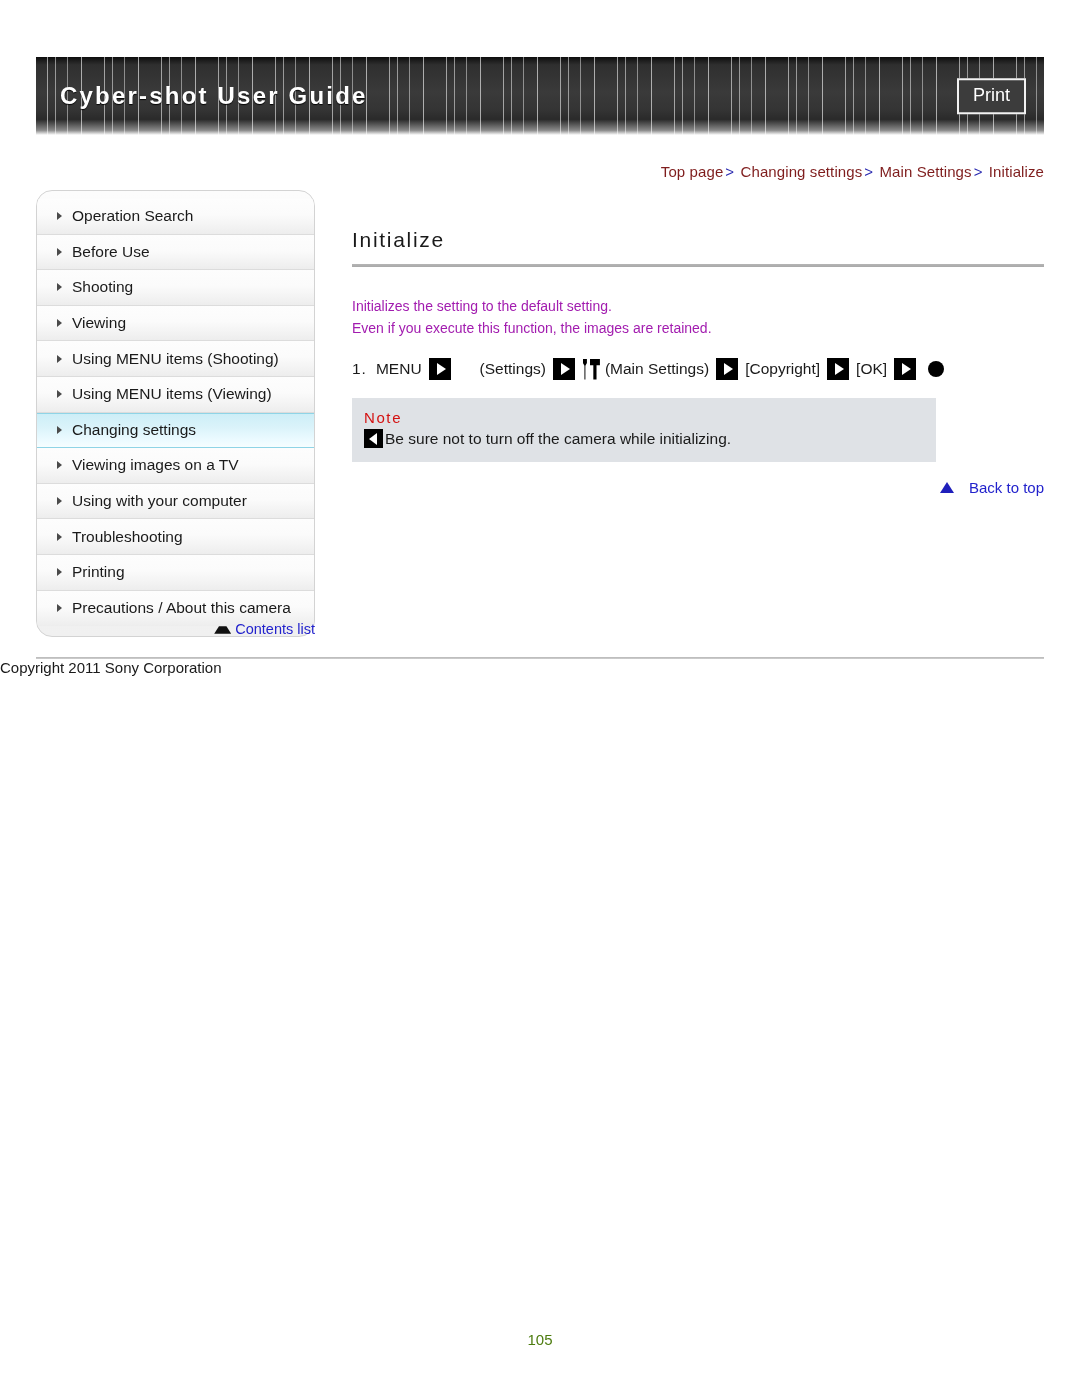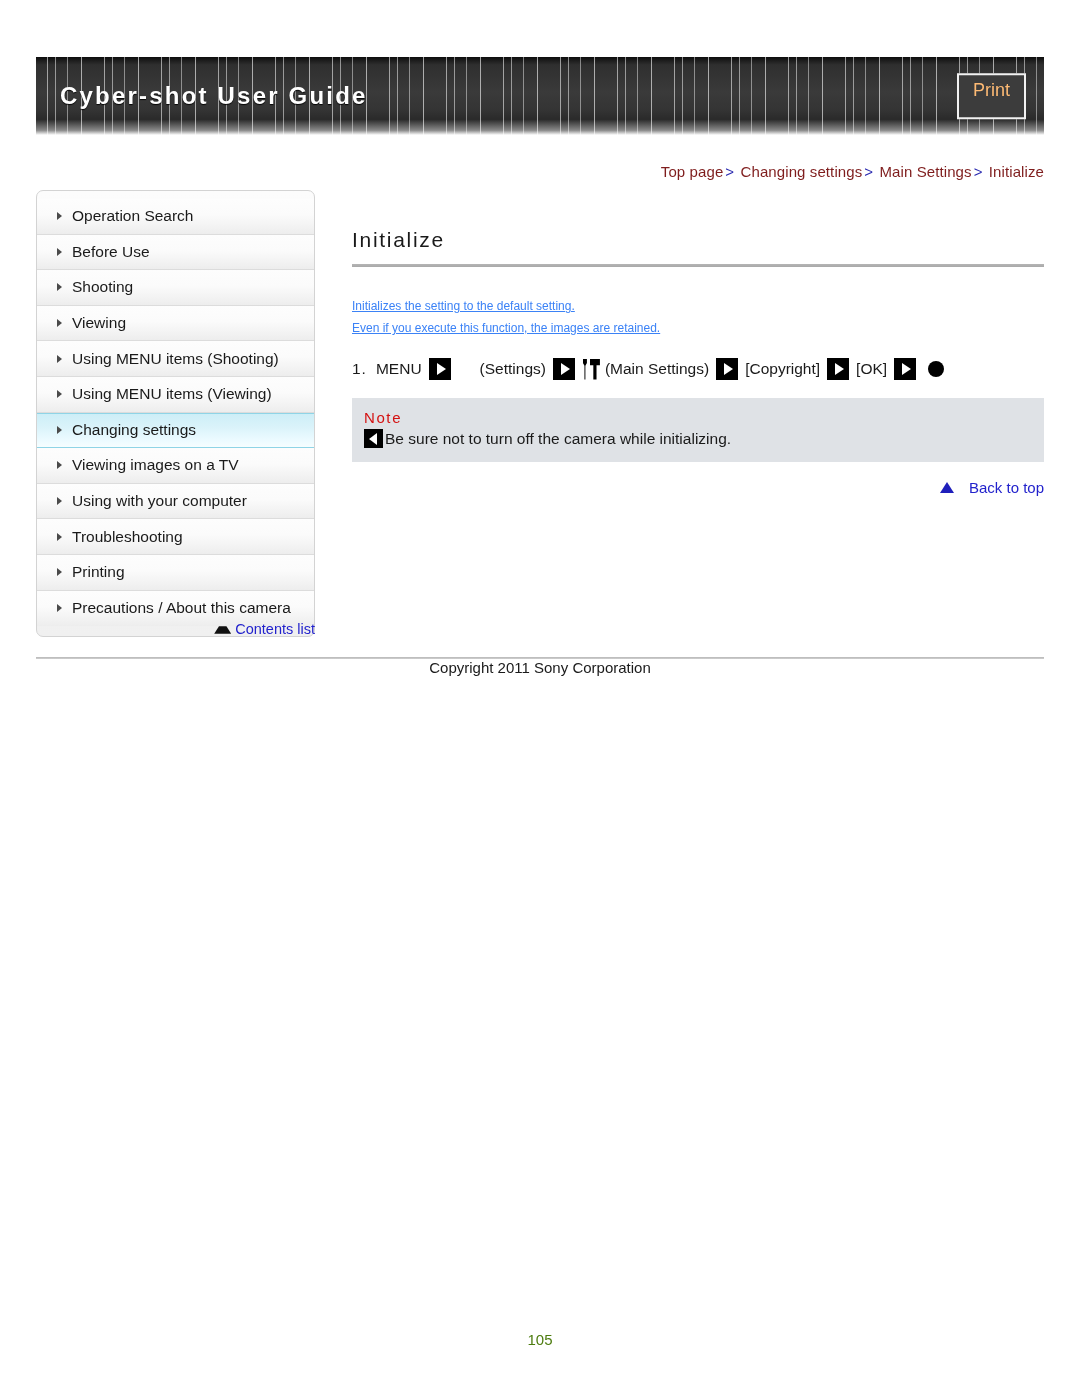--- a/index.html
+++ b/index.html
@@ -48,45 +48,45 @@
     font-size: 24px;
     font-weight: bold;
     letter-spacing: 2.2px;
     white-space: nowrap;
     text-shadow: 0 1px 1px rgba(0,0,0,0.9);
   }
   .print-btn {
     position: absolute; right: 18px; top: 50%;
     transform: translateY(-50%);
     min-width: 64px;
-    padding: 4px 14px 15px;
+    padding: 4px 14px 5px;
     border: 2px solid #f2f2f2;
     background: #3c3c3c;
-    color: #fdba74;
+    color: #ffffff;
     font-size: 18px;
     text-align: center;
     cursor: pointer;
     line-height: 1.25;
   }
 
   
   .breadcrumb {
     position: absolute; right: 36px; top: 163px;
     font-size: 15px; color: #2a2ab0;
     white-space: nowrap; letter-spacing: 0.1px;
   }
   .breadcrumb a { color: #7f1d1d; text-decoration: none; cursor: pointer; }
   .breadcrumb .sep { color: #2a2ab0; padding: 0 2px; }
 
   
   .sidebar {
     position: absolute; left: 36px; top: 190px;
     width: 279px;
     border: 1px solid #d3d3d3;
-    border-radius: 7px;
+    border-radius: 16px;
     background: linear-gradient(to bottom, #fcfcfc, #f0f0f0);
     padding: 8px 0 10px 0;
     overflow: hidden;
   }
   .nav-item {
     position: relative;
     height: 35.6px;
     display: flex; align-items: center;
     padding-left: 20px;
     font-size: 15.5px;
@@ -128,21 +128,21 @@
   .main { position: absolute; left: 352px; top: 228px; width: 692px; }
   .page-title {
     font-size: 21px; color: #1a1a1a; font-weight: normal;
     letter-spacing: 1.7px; margin: 0 0 12px 0;
   }
   .title-rule {
     height: 3px; width: 692px;
     background: linear-gradient(to bottom, #b5b5b5, #a9a9a9);
     margin-bottom: 28px;
   }
-  .body-line { font-size: 12px; color: #3b82f6; line-height: 22px; text-decoration: underline; }
+  .body-line { font-size: 14px; color: #a21caf; line-height: 22px; }
 
   
   .steps {
     margin-top: 19px;
     font-size: 15.5px; color: #1a1a1a;
     display: flex; align-items: center;
     flex-wrap: nowrap; white-space: nowrap;
   }
   .step-num { letter-spacing: 1px; margin-right: 7px; }
   .tok { margin: 0 2px; }
@@ -174,21 +174,21 @@
   }
   .dot-btn {
     display: inline-block; width: 16px; height: 16px;
     border-radius: 50%; background: #000;
     margin-left: 7px; flex: none;
   }
 
   
   .note-box {
     margin-top: 18px;
-    width: 692px;
+    width: 584px;
     background: #dfe2e6;
     padding: 11px 12px 14px 12px;
   }
   .note-title {
     color: #d41111; font-size: 15px; letter-spacing: 1.6px;
     margin-bottom: 3px;
   }
   .note-line {
     font-size: 15.5px; color: #1a1a1a;
     display: flex; align-items: center;
@@ -220,21 +220,21 @@
   }
 
   
   .footer-rule {
     position: absolute; left: 36px; top: 657px;
     width: 1008px; height: 2px;
     background: linear-gradient(to bottom, #b8b8b8, #cfcfcf);
   }
   .copyright {
     position: absolute; left: 0; top: 659px;
-    width: 1080px; text-align: center;
+    width: 1080px; text-align: left;
     font-size: 15px; color: #1a1a1a;
   }
   .page-num {
     position: absolute; left: 0; top: 1331px;
     width: 1080px; text-align: center;
     font-size: 15px; color: #4d7c0f;
   }
 </style>
 </head>
 <body>

